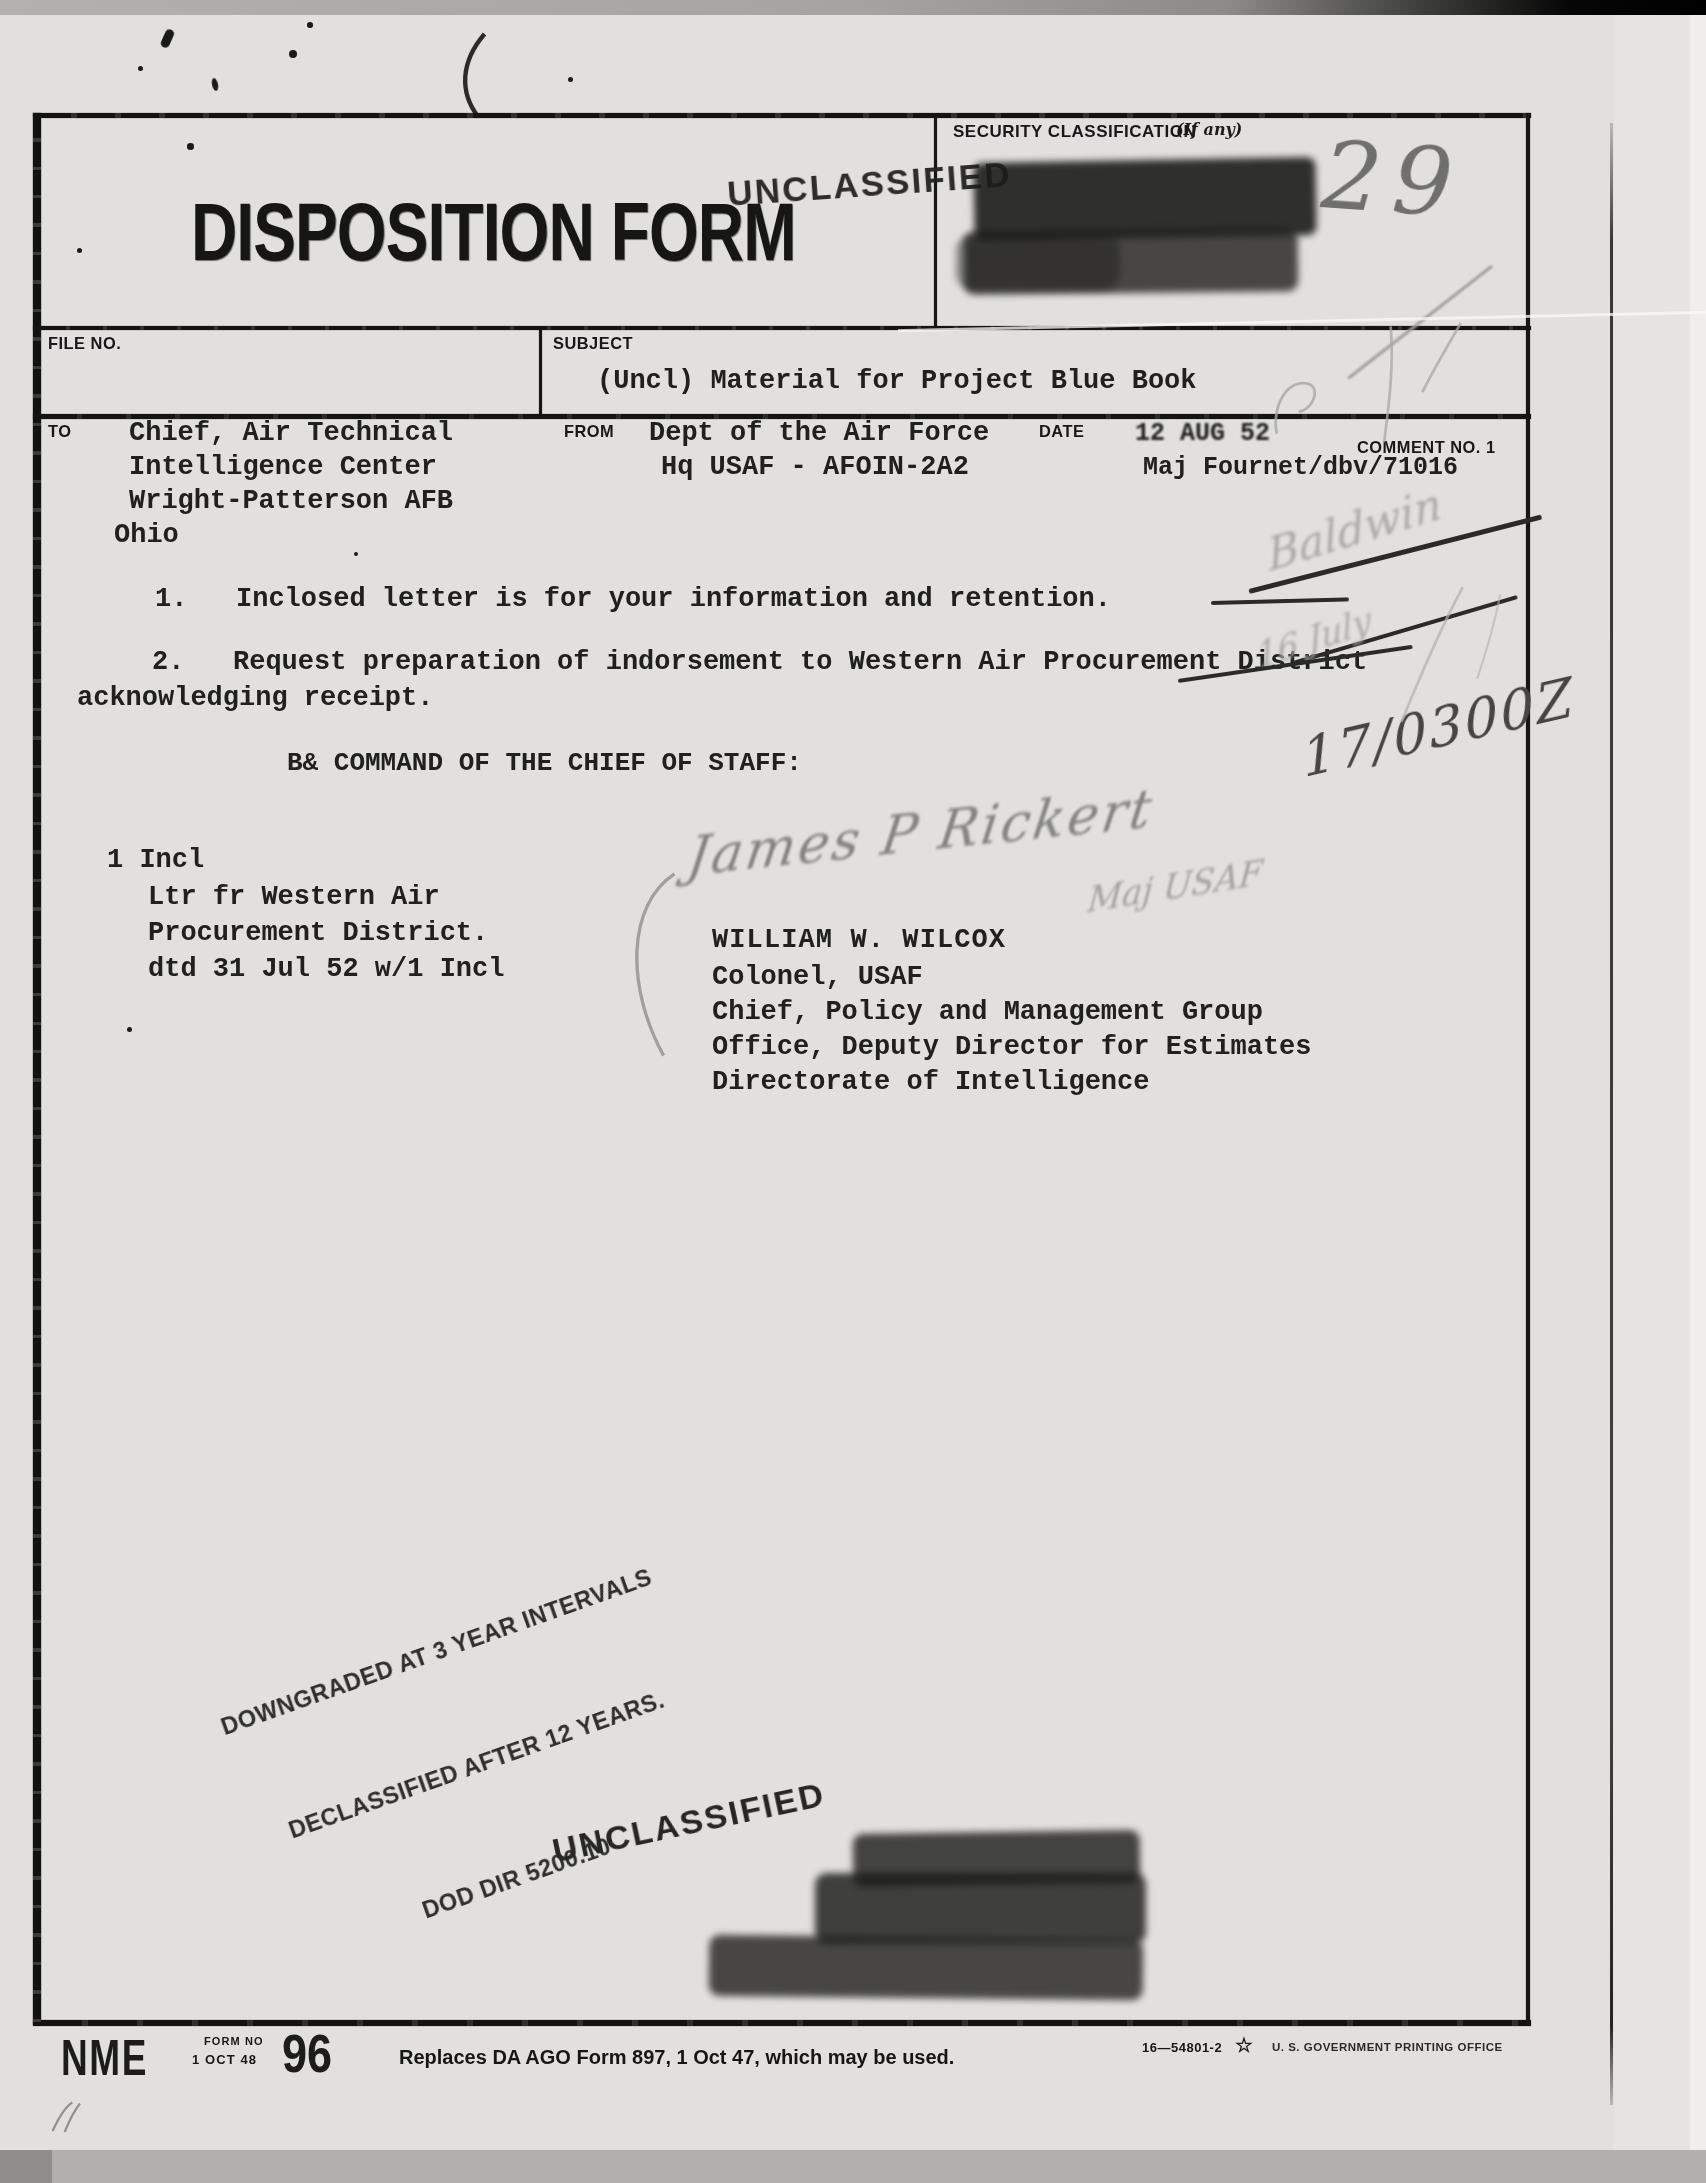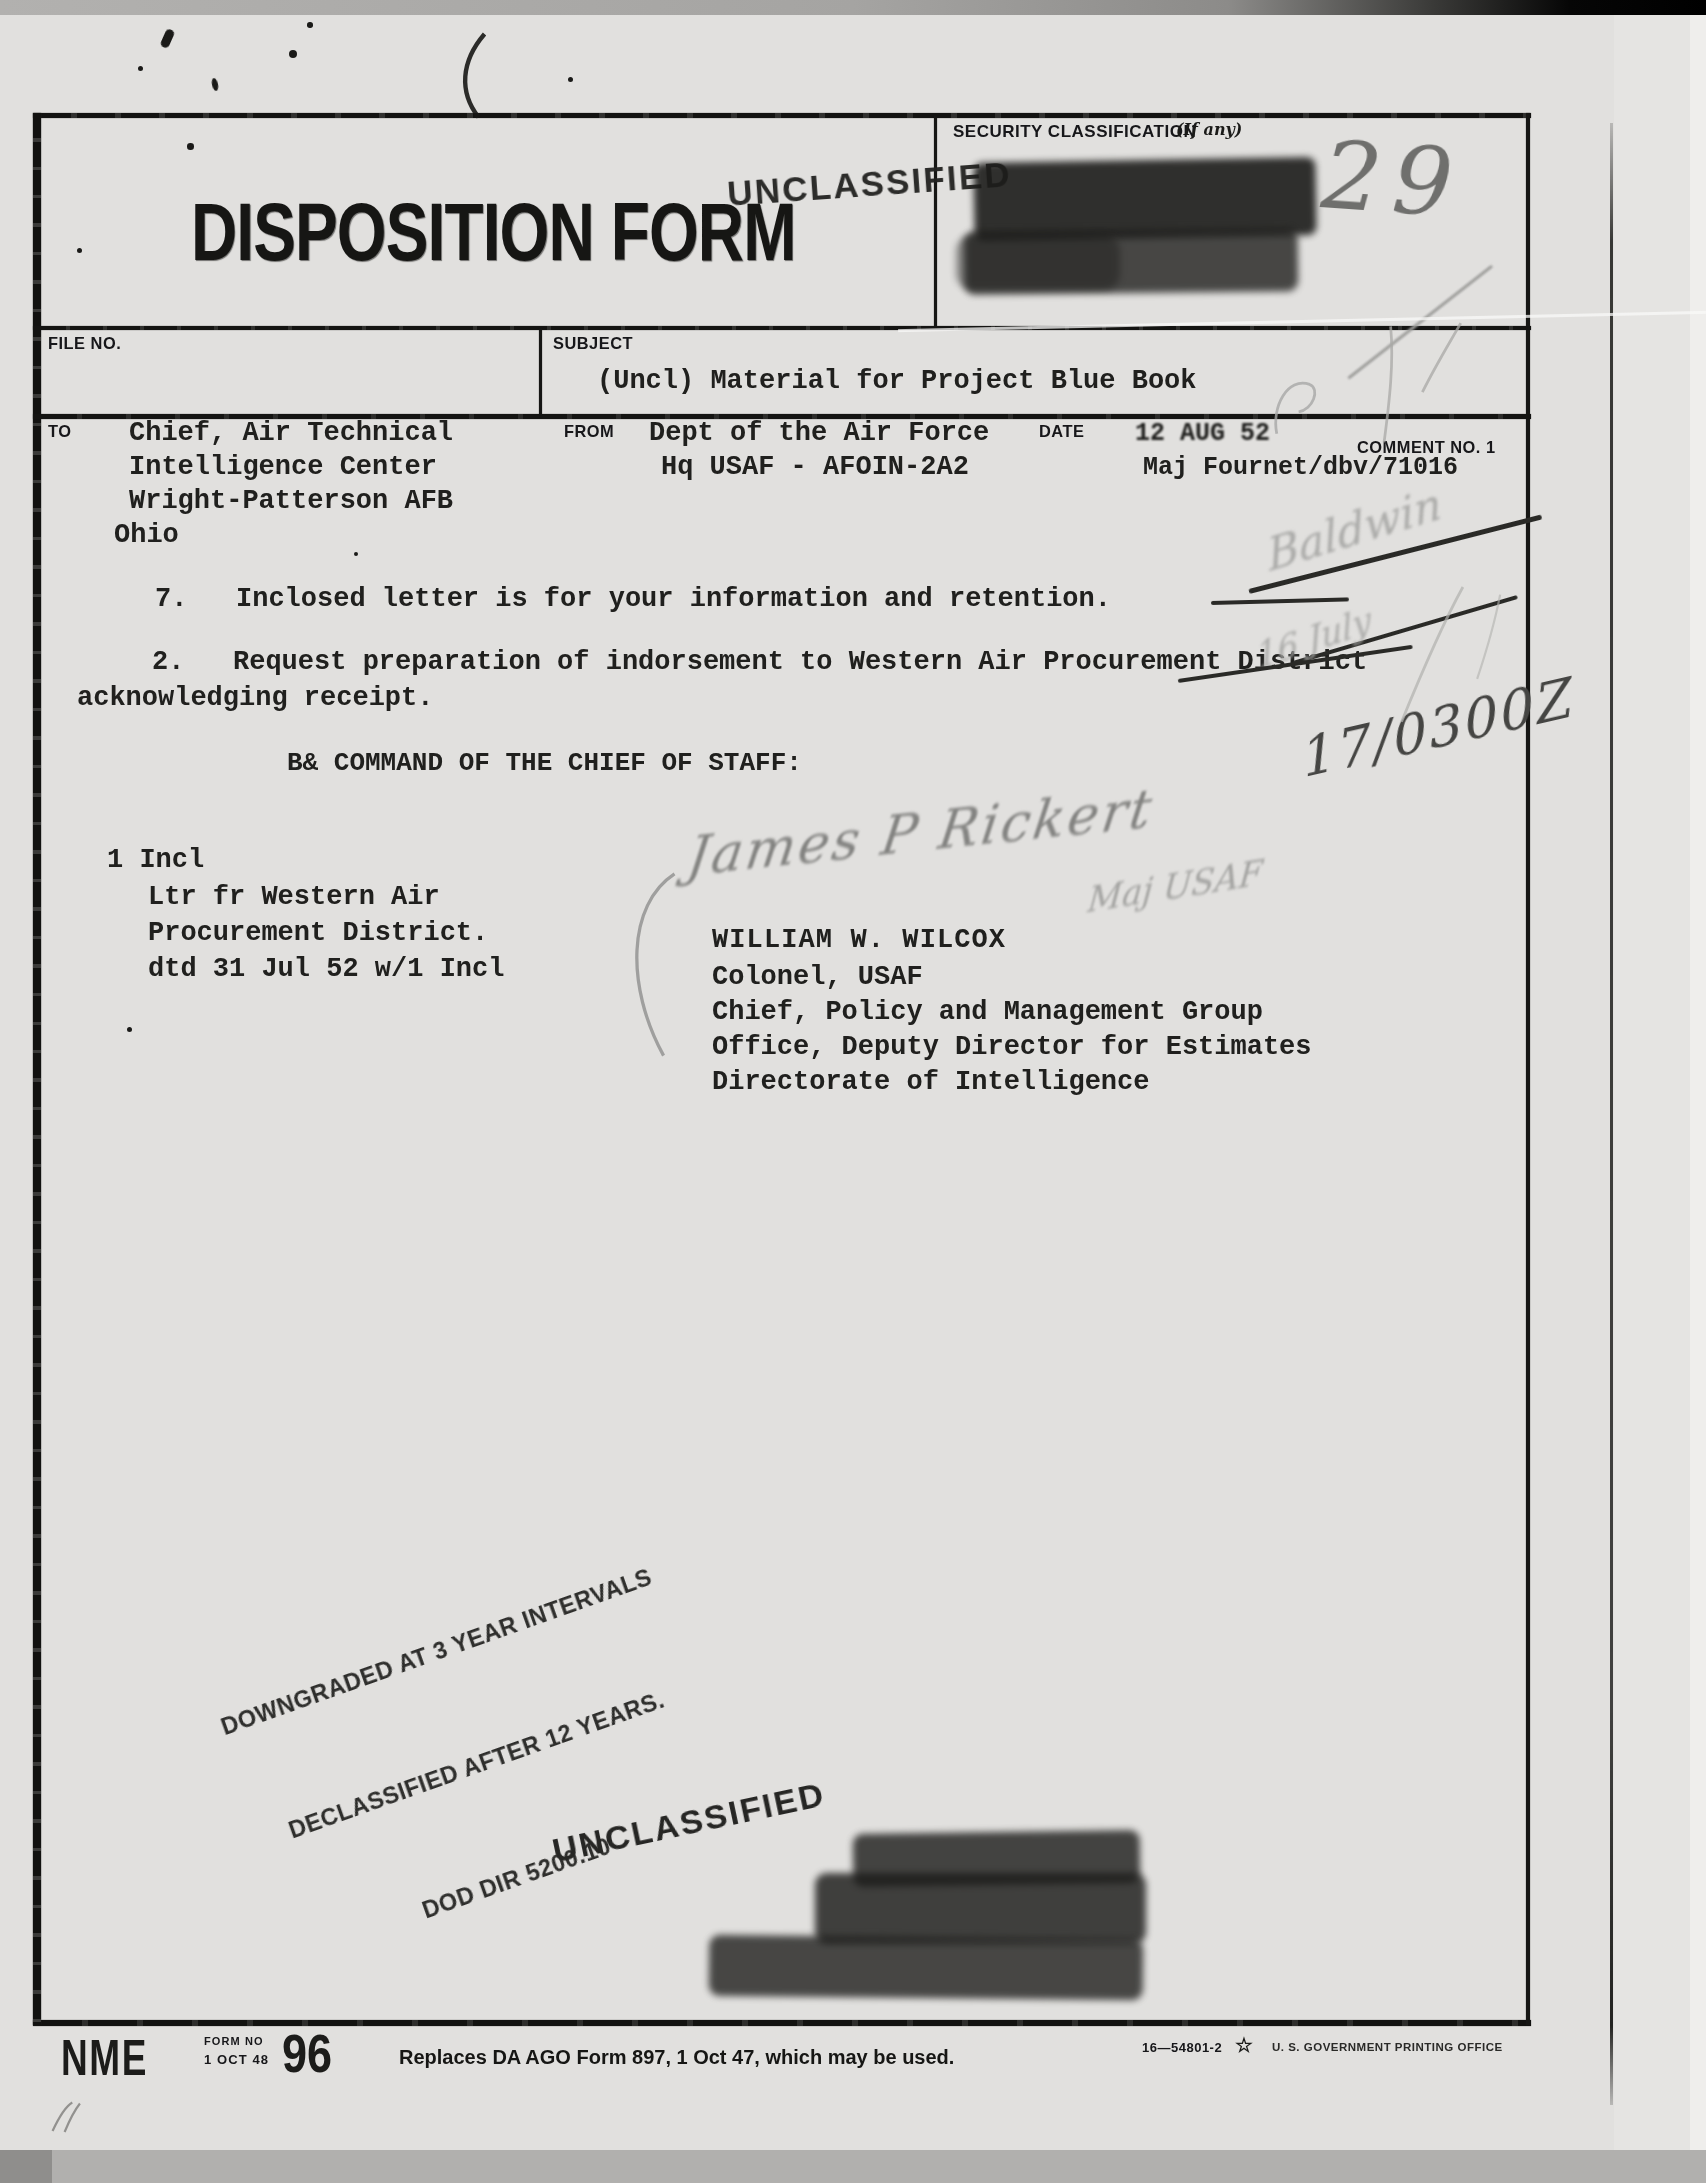--- a/index.html
+++ b/index.html
@@ -78,21 +78,21 @@
 
   <div class="lbl" style="left:564px;top:422px;">FROM</div>
   <div class="tw" style="left:649px;top:418px;">Dept of the Air Force</div>
   <div class="tw" style="left:661px;top:452px;">Hq USAF - AFOIN-2A2</div>
 
   <div class="lbl" style="left:1039px;top:422px;">DATE</div>
   <div class="tw" style="left:1135px;top:419px;font-size:25px;filter:blur(0.9px);">12 AUG 52</div>
   <div class="lbl" style="left:1357px;top:422px;margin-top:16px;">COMMENT NO. 1</div>
   <div class="tw" style="left:1143px;top:453px;font-size:25px;">Maj Fournet/dbv/71016</div>
 
-  <div class="tw" style="left:155px;top:584px;">7.   Inclosed letter is for your information and retention.</div>
+  <div class="tw" style="left:155px;top:584px;">1.   Inclosed letter is for your information and retention.</div>
   <div class="ink-line" style="left:1211px;top:601px;width:138px;height:3.8px;transform:rotate(-1.5deg);"></div>
 
   <div class="tw" style="left:152px;top:647px;">2.   Request preparation of indorsement to Western Air Procurement District</div>
   <div class="tw" style="left:77px;top:683px;">acknowledging receipt.</div>
 
   <div class="tw" style="left:287px;top:748px;font-size:26px;filter:blur(0.4px);">B&amp; COMMAND OF THE CHIEF OF STAFF:</div>
 
   <div class="tw" style="left:107px;top:845px;">1 Incl</div>
   <div class="tw" style="left:148px;top:882px;">Ltr fr Western Air</div>
   <div class="tw" style="left:148px;top:918px;">Procurement District.</div>
@@ -125,21 +125,21 @@
 
   <div class="stamp" style="left:550px;top:1803px;font-size:34px;letter-spacing:2.2px;transform:rotate(-12deg);
               filter:blur(0.7px);color:#262624;">UNCLASSIFIED</div>
   <div class="blob" style="left:853px;top:1832px;width:287px;height:53px;border-radius:10px;opacity:.8;transform:rotate(-.8deg);"></div>
   <div class="blob" style="left:815px;top:1873px;width:331px;height:71px;border-radius:12px;opacity:.82;"></div>
   <div class="blob" style="left:709px;top:1937px;width:434px;height:61px;border-radius:11px;opacity:.78;transform:rotate(.6deg);"></div>
 
   <div class="abs" style="left:61px;top:2029px;font-weight:900;font-size:50px;color:#1c1c1a;letter-spacing:2.2px;
               transform:scaleX(.74);transform-origin:left top;filter:blur(0.4px);">NME</div>
   <div class="lbl" style="left:204px;top:2035px;font-size:11px;letter-spacing:1.1px;">FORM NO</div>
-  <div class="lbl" style="left:204px;top:2052px;font-size:13px;letter-spacing:1.1px;">1 OCT 48</div>
+  <div class="lbl" style="left:192px;top:2052px;font-size:13px;letter-spacing:1.1px;">1 OCT 48</div>
   <div class="abs" style="left:282px;top:2023px;font-weight:900;font-size:53px;color:#1c1c1a;
               transform:scaleX(.85);transform-origin:left top;filter:blur(0.4px);">96</div>
   <div class="abs" style="left:399px;top:2046px;font-weight:700;font-size:20px;color:#161614;filter:blur(0.3px);white-space:pre;">Replaces DA AGO Form 897, 1 Oct 47, which may be used.</div>
   <div class="lbl" style="left:1142px;top:2040px;font-size:13px;">16—54801-2</div>
   <div class="abs" style="left:1235px;top:2033px;font-size:20px;color:#1a1a18;font-weight:700;">☆</div>
   <div class="lbl" style="left:1272px;top:2041px;font-size:11.5px;letter-spacing:0.5px;color:#2a2a28;">U. S. GOVERNMENT PRINTING OFFICE</div>
 
   <div class="speck" style="left:163px;top:28.5px;width:8.8px;height:18.6px;transform:rotate(24deg);border-radius:4.4px;"></div>
   <div class="speck" style="left:212px;top:78px;width:6px;height:13px;transform:rotate(-12deg);"></div>
   <div class="speck" style="left:289px;top:50px;width:8.2px;height:8.2px;"></div>

